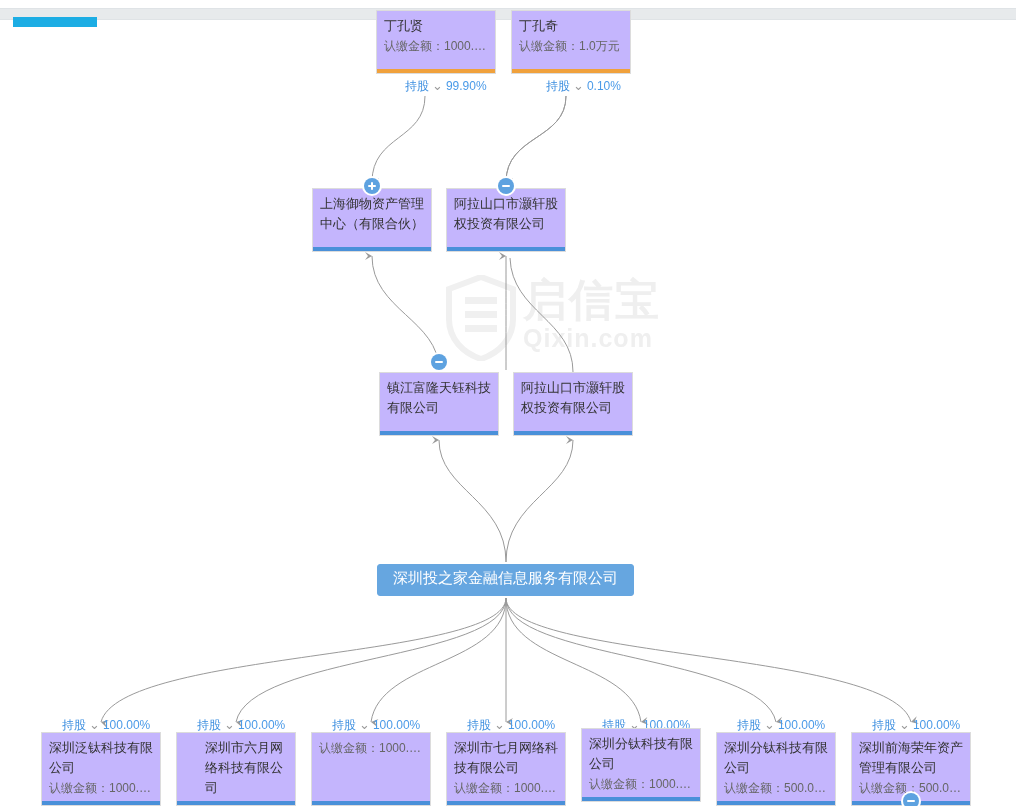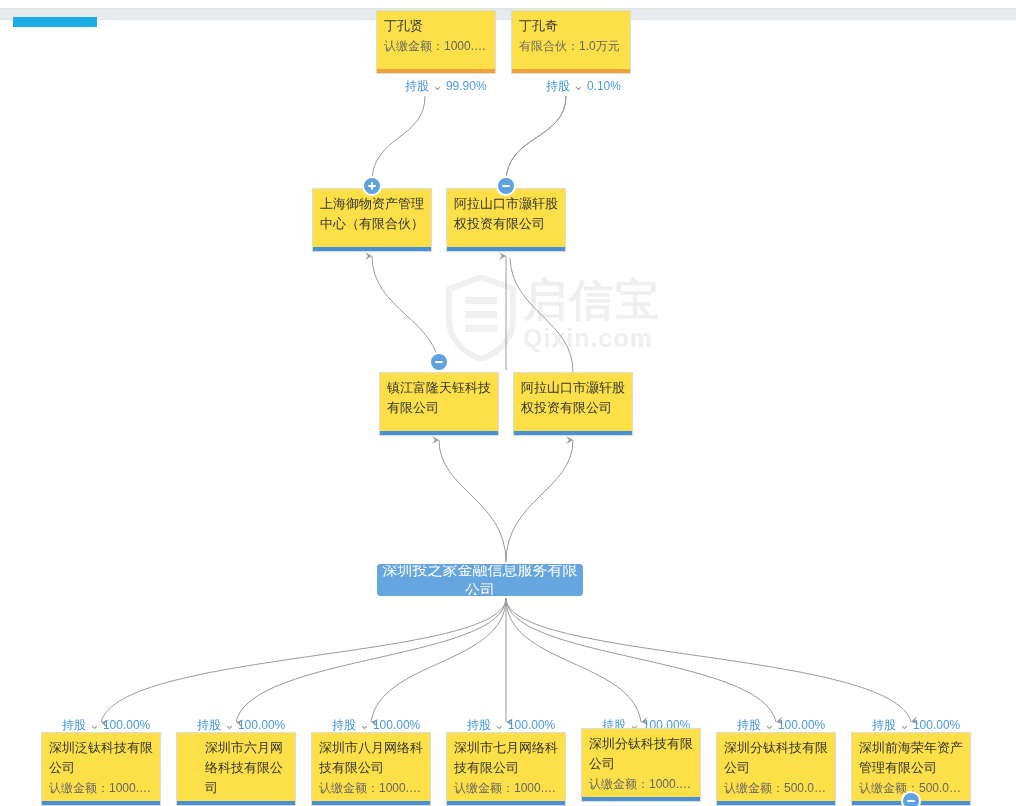--- a/index.html
+++ b/index.html
@@ -37,21 +37,21 @@
     font-size:25px;line-height:27px;color:#efefef;font-weight:bold;
     letter-spacing:1px;
   }
 
   
   #edges{position:absolute;left:0;top:0;width:1016px;height:806px;}
 
   
   .node{
     position:absolute;box-sizing:border-box;
-    background:#fde047;
+    background:#c4b5fd;
     border:1px solid #dcdcdc;
     font-size:13px;color:#333333;
     padding:5px 7px 0 7px;
     line-height:20px;
     overflow:hidden;
   }
   .node .title{color:#333;display:block;}
   .node .amount{
     color:#666;font-size:12px;display:block;white-space:nowrap;
     overflow:hidden;text-overflow:ellipsis;
@@ -142,21 +142,21 @@
     </g>
   </svg>
 
   <div class="node person" style="left:376px;top:10px;width:120px;height:64px;">
     <span class="title">丁孔贤</span>
     <span class="amount">认缴金额：1000.0...</span>
     <span class="bar"></span>
   </div>
   <div class="node person" style="left:511px;top:10px;width:120px;height:64px;">
     <span class="title">丁孔奇</span>
-    <span class="amount">有限合伙：1.0万元</span>
+    <span class="amount">认缴金额：1.0万元</span>
     <span class="bar"></span>
   </div>
 
   <div class="edge-label" style="left:405px;top:79px;">
     <span class="kw">持股</span><span class="tick">⌄</span><span class="pct">99.90%</span>
   </div>
   <div class="edge-label" style="left:546px;top:79px;">
     <span class="kw">持股</span><span class="tick">⌄</span><span class="pct">0.10%</span>
   </div>
 
@@ -183,21 +183,21 @@
   </div>
   <div class="toggle" style="left:431px;top:354px;">
     <span class="hbar"></span>
   </div>
 
   <div class="node" style="left:513px;top:372px;width:120px;height:64px;">
     <span class="title">阿拉山口市灏轩股权投资有限公司</span>
     <span class="bar"></span>
   </div>
 
-  <div class="node root" style="left:377px;top:564px;width:206px;height:32px;">
+  <div class="node root" style="left:377px;top:564px;width:257px;height:32px;font-family:Liberation Mono, monospace;">
     <span class="title">深圳投之家金融信息服务有限公司</span>
   </div>
 
   <div class="edge-label" style="left:62px;top:718px;">
     <span class="kw">持股</span><span class="tick">⌄</span><span class="pct">100.00%</span>
   </div>
   <div class="node" style="left:41px;top:732px;width:120px;height:74px;">
     <span class="title">深圳泛钛科技有限公司</span>
     <span class="amount">认缴金额：1000.0...</span>
     <span class="bar"></span>
@@ -209,21 +209,20 @@
   <div class="node" style="left:176px;top:732px;width:120px;height:74px;padding-left:28px;">
     <span class="title">深圳市六月网络科技有限公司</span>
     <span class="amount">认缴金额：1000.0...</span>
     <span class="bar"></span>
   </div>
 
   <div class="edge-label" style="left:332px;top:718px;">
     <span class="kw">持股</span><span class="tick">⌄</span><span class="pct">100.00%</span>
   </div>
   <div class="node" style="left:311px;top:732px;width:120px;height:74px;">
-    <span class="title">深圳市八月网络科技有限公司</span>
     <span class="amount">认缴金额：1000.0...</span>
     <span class="bar"></span>
   </div>
 
   <div class="edge-label" style="left:467px;top:718px;">
     <span class="kw">持股</span><span class="tick">⌄</span><span class="pct">100.00%</span>
   </div>
   <div class="node" style="left:446px;top:732px;width:120px;height:74px;">
     <span class="title">深圳市七月网络科技有限公司</span>
     <span class="amount">认缴金额：1000.0...</span>

